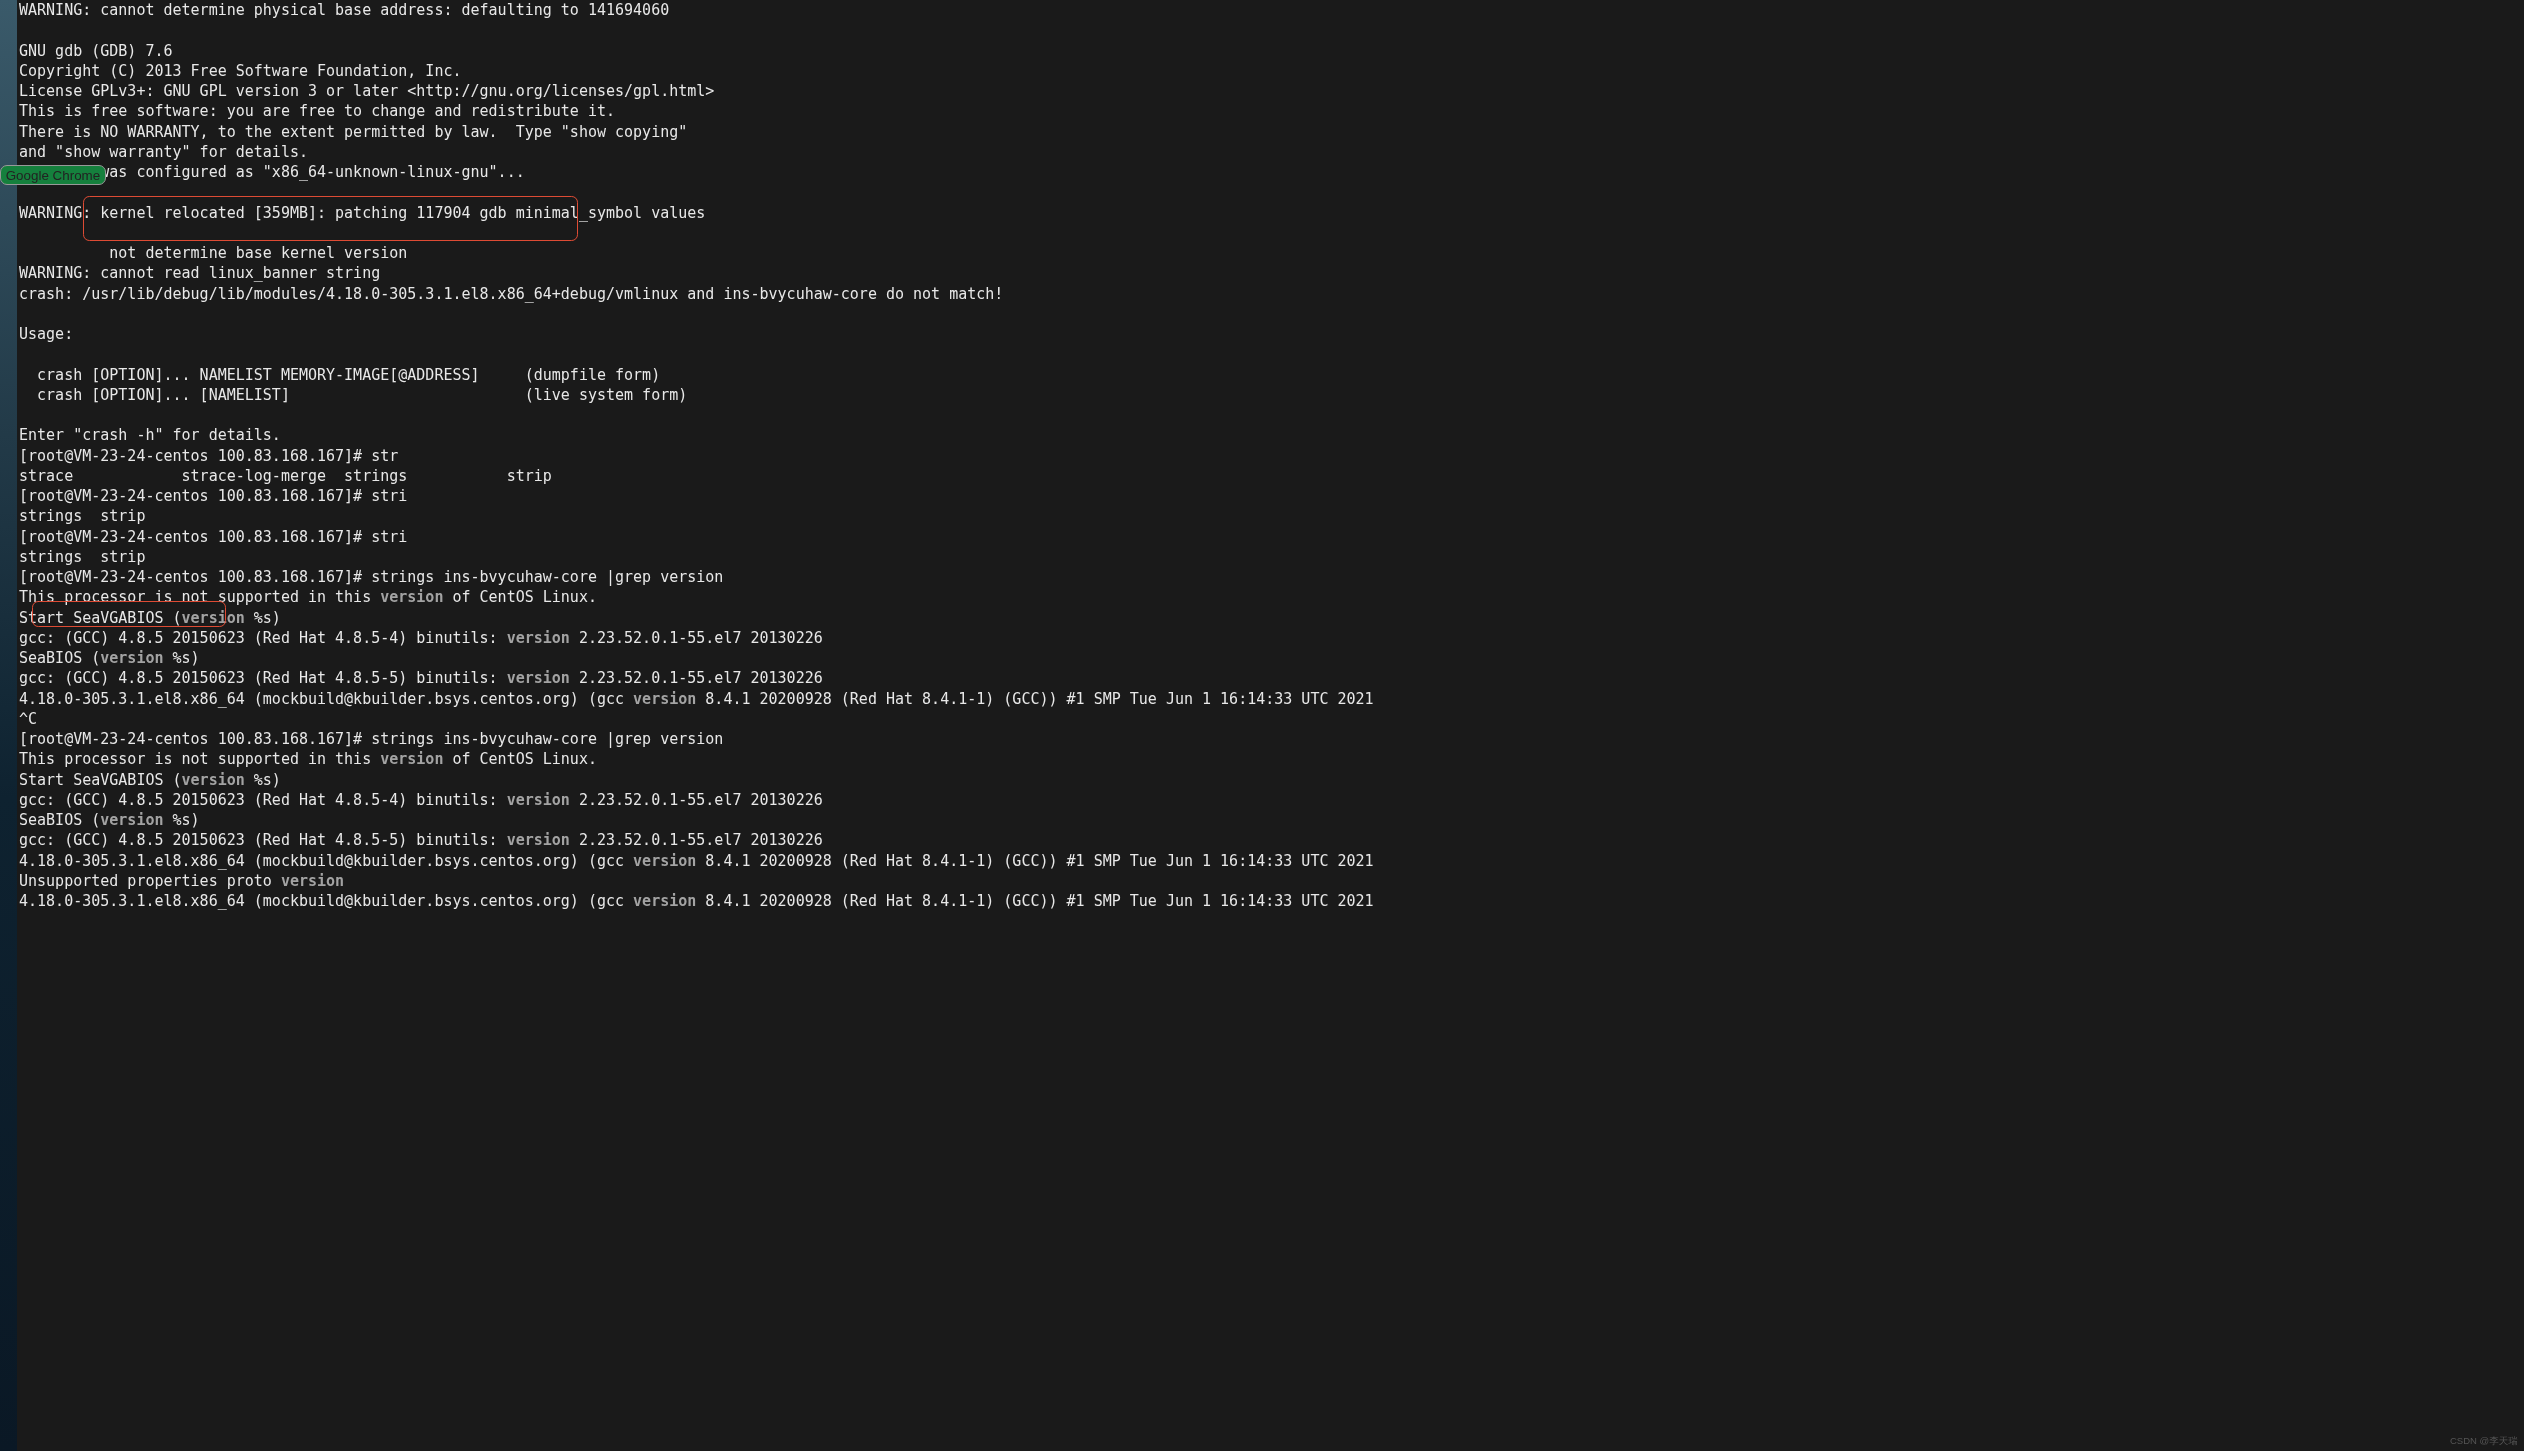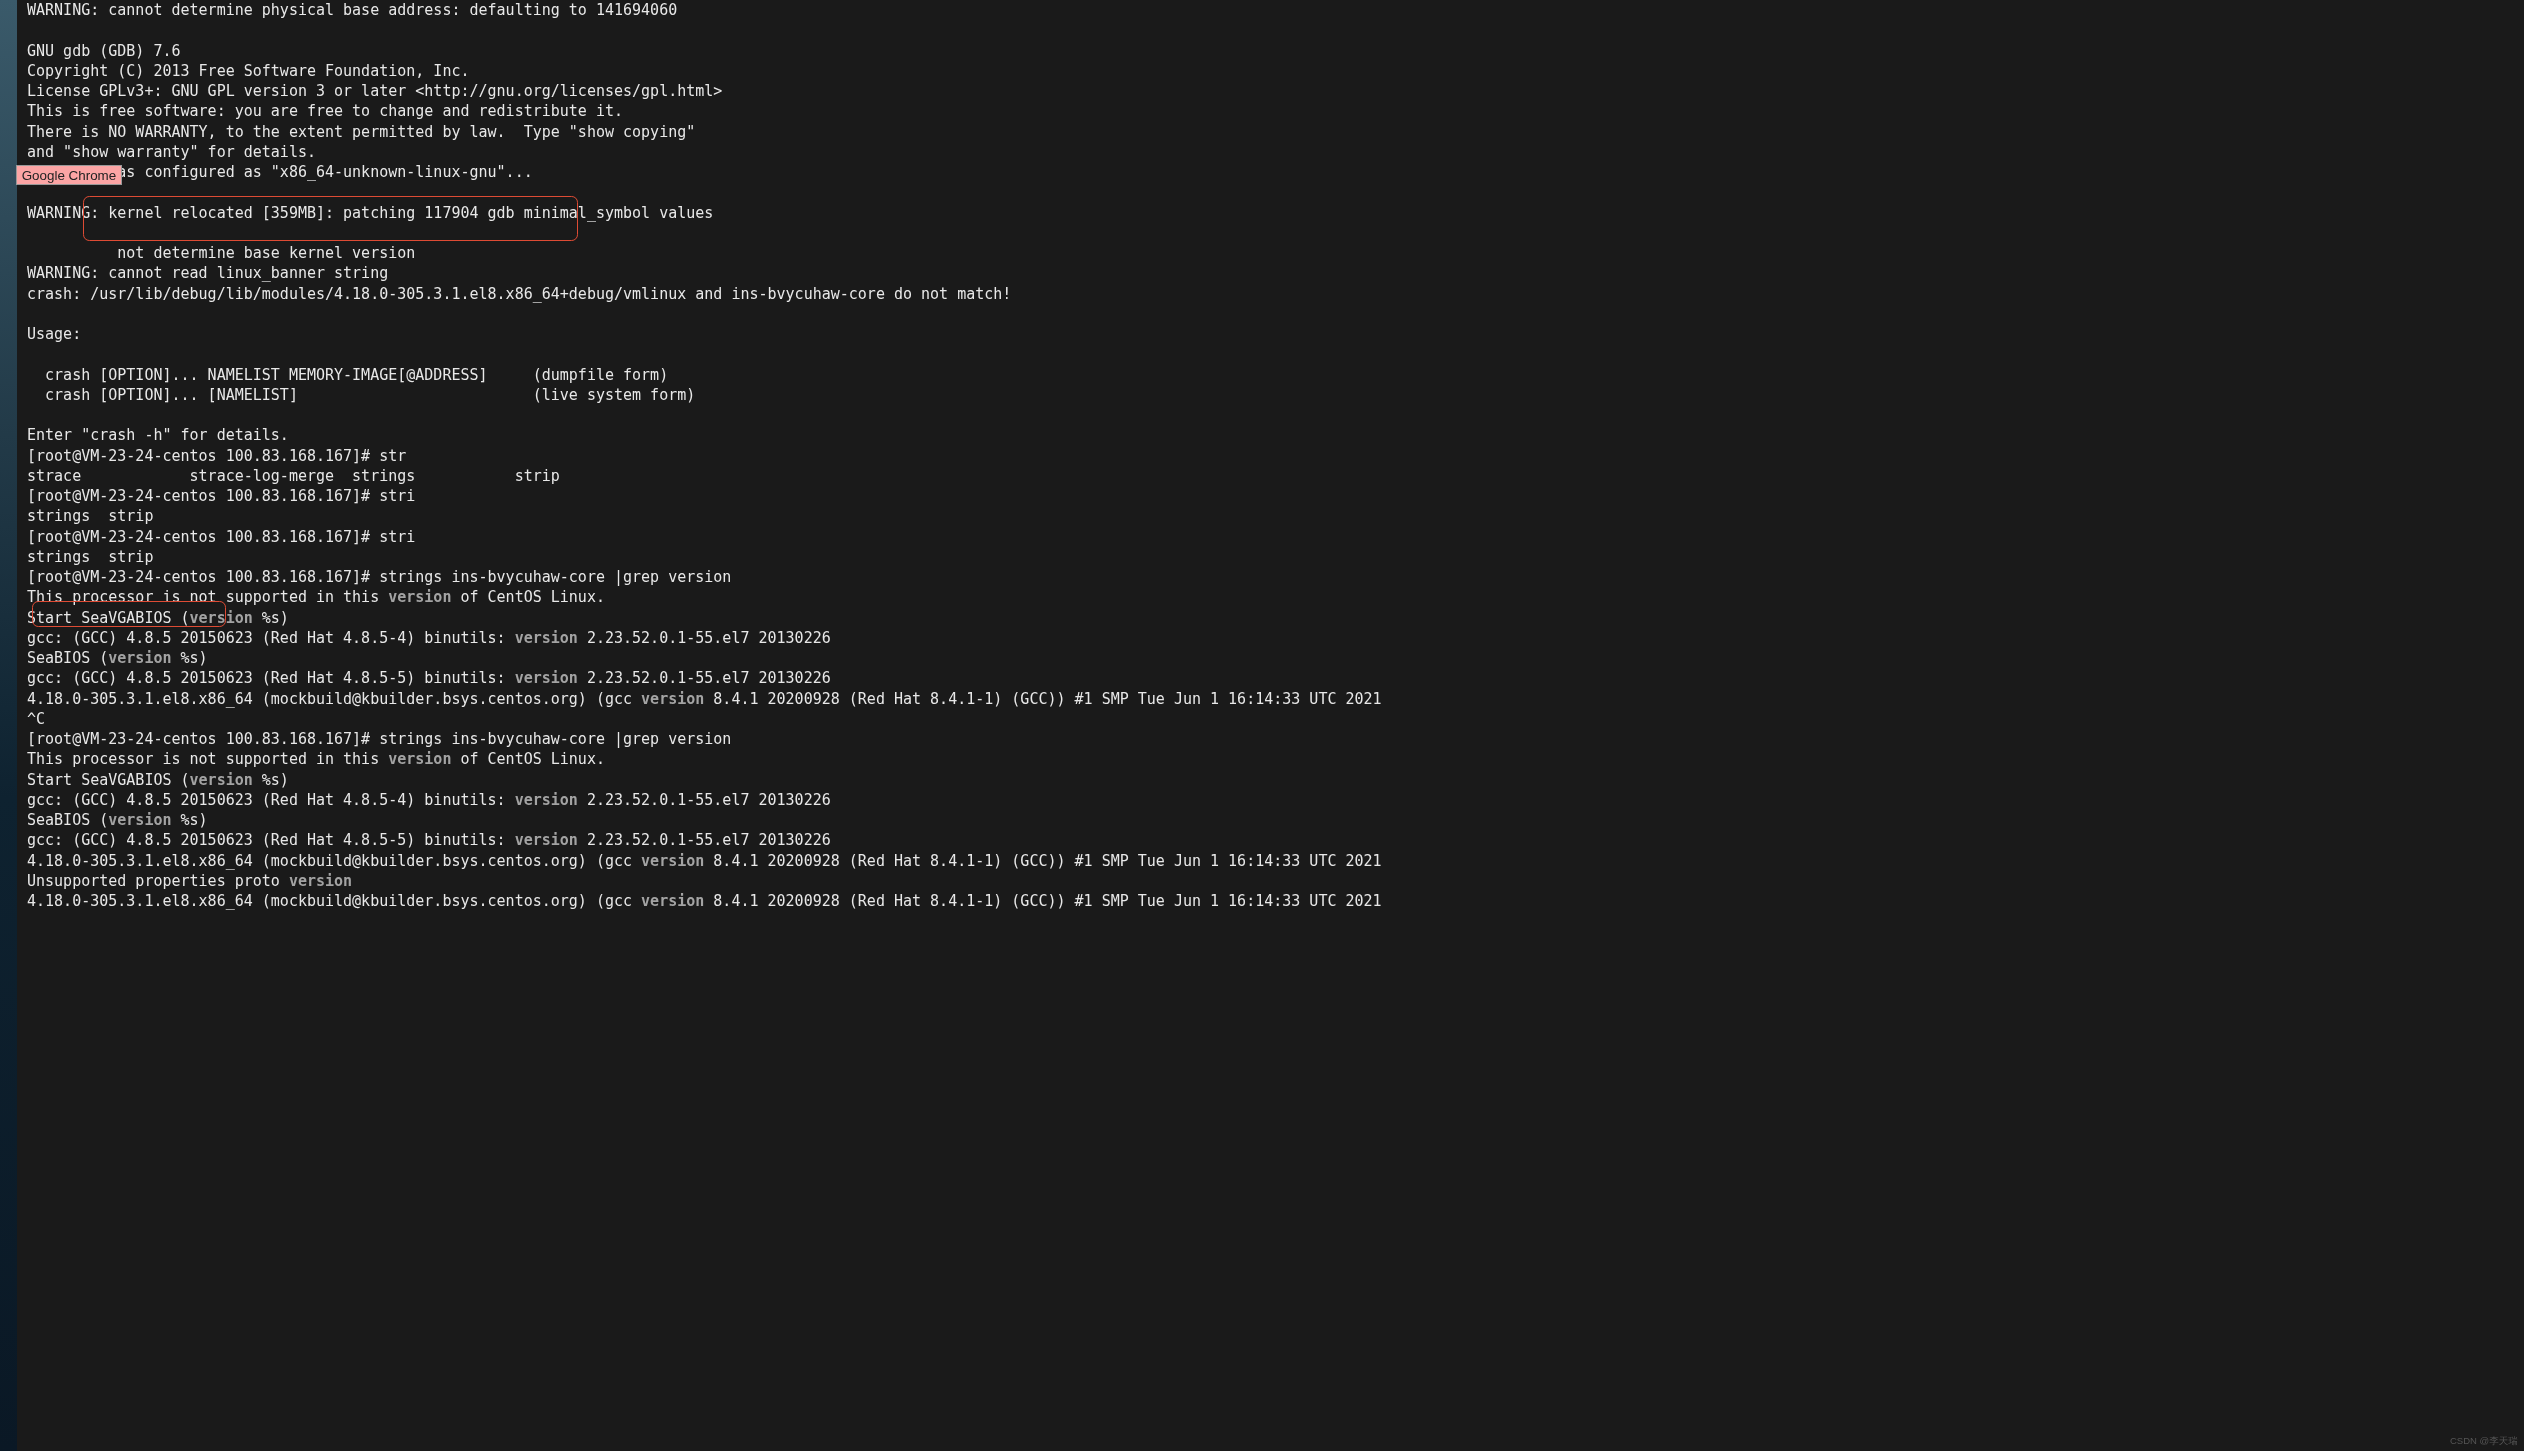--- a/index.html
+++ b/index.html
@@ -1,21 +1,21 @@
 <!DOCTYPE html>
 <html style="font-size:12.6px"><head>
 <meta charset="utf-8">
 <style>
   html,body{margin:0;padding:0;background:#0a0a0a;height:100%;width:100%;overflow:hidden;}
   body{font-family:Menlo,Consolas,"DejaVu Sans Mono",monospace;font-size:15px;line-height:1.35;color:#e8e8e8;}
   .wallpaper{position:fixed;left:0;top:0;width:17.4px;height:100%;background:linear-gradient(#3a5a6a 0%,#223a48 30%,#0e2230 55%,#0a1825 100%);z-index:0;}
   .term{position:absolute;left:17.4px;top:0;right:0;bottom:0;background:#1a1a1a;padding:0 1.6px 3.2px 1.6px;white-space:pre;z-index:1;}
-  .line{display:block;margin-left:8px;}
+  .line{display:block;}
   .hl{color:#a3a3a3;font-weight:bold;}
-  .tooltip{position:fixed;left:16px;top:165px;background:#fca5a5;color:#222;border:0.8px solid #999;font:300 13.4px -apple-system,Helvetica,Arial,sans-serif;padding:1.6px 4.7px;z-index:5;border-radius:0;}
+  .tooltip{position:fixed;left:0;top:165px;background:#15803d;color:#222;border:0.8px solid #999;font:300 13.4px -apple-system,Helvetica,Arial,sans-serif;padding:1.6px 4.7px;z-index:5;border-radius:7px;}
   .box{position:absolute;border:1.6px solid #de4b34;border-radius:6.3px;background:transparent;pointer-events:none;z-index:3;}
   .watermark{position:fixed;right:6.3px;bottom:3.2px;font:9.5px -apple-system,sans-serif;color:#555;z-index:4;text-align:right;}
 </style>
 </head>
 <body>
 
 <div class="wallpaper"></div>
 
 <div class="tooltip">Google Chrome</div>
 

